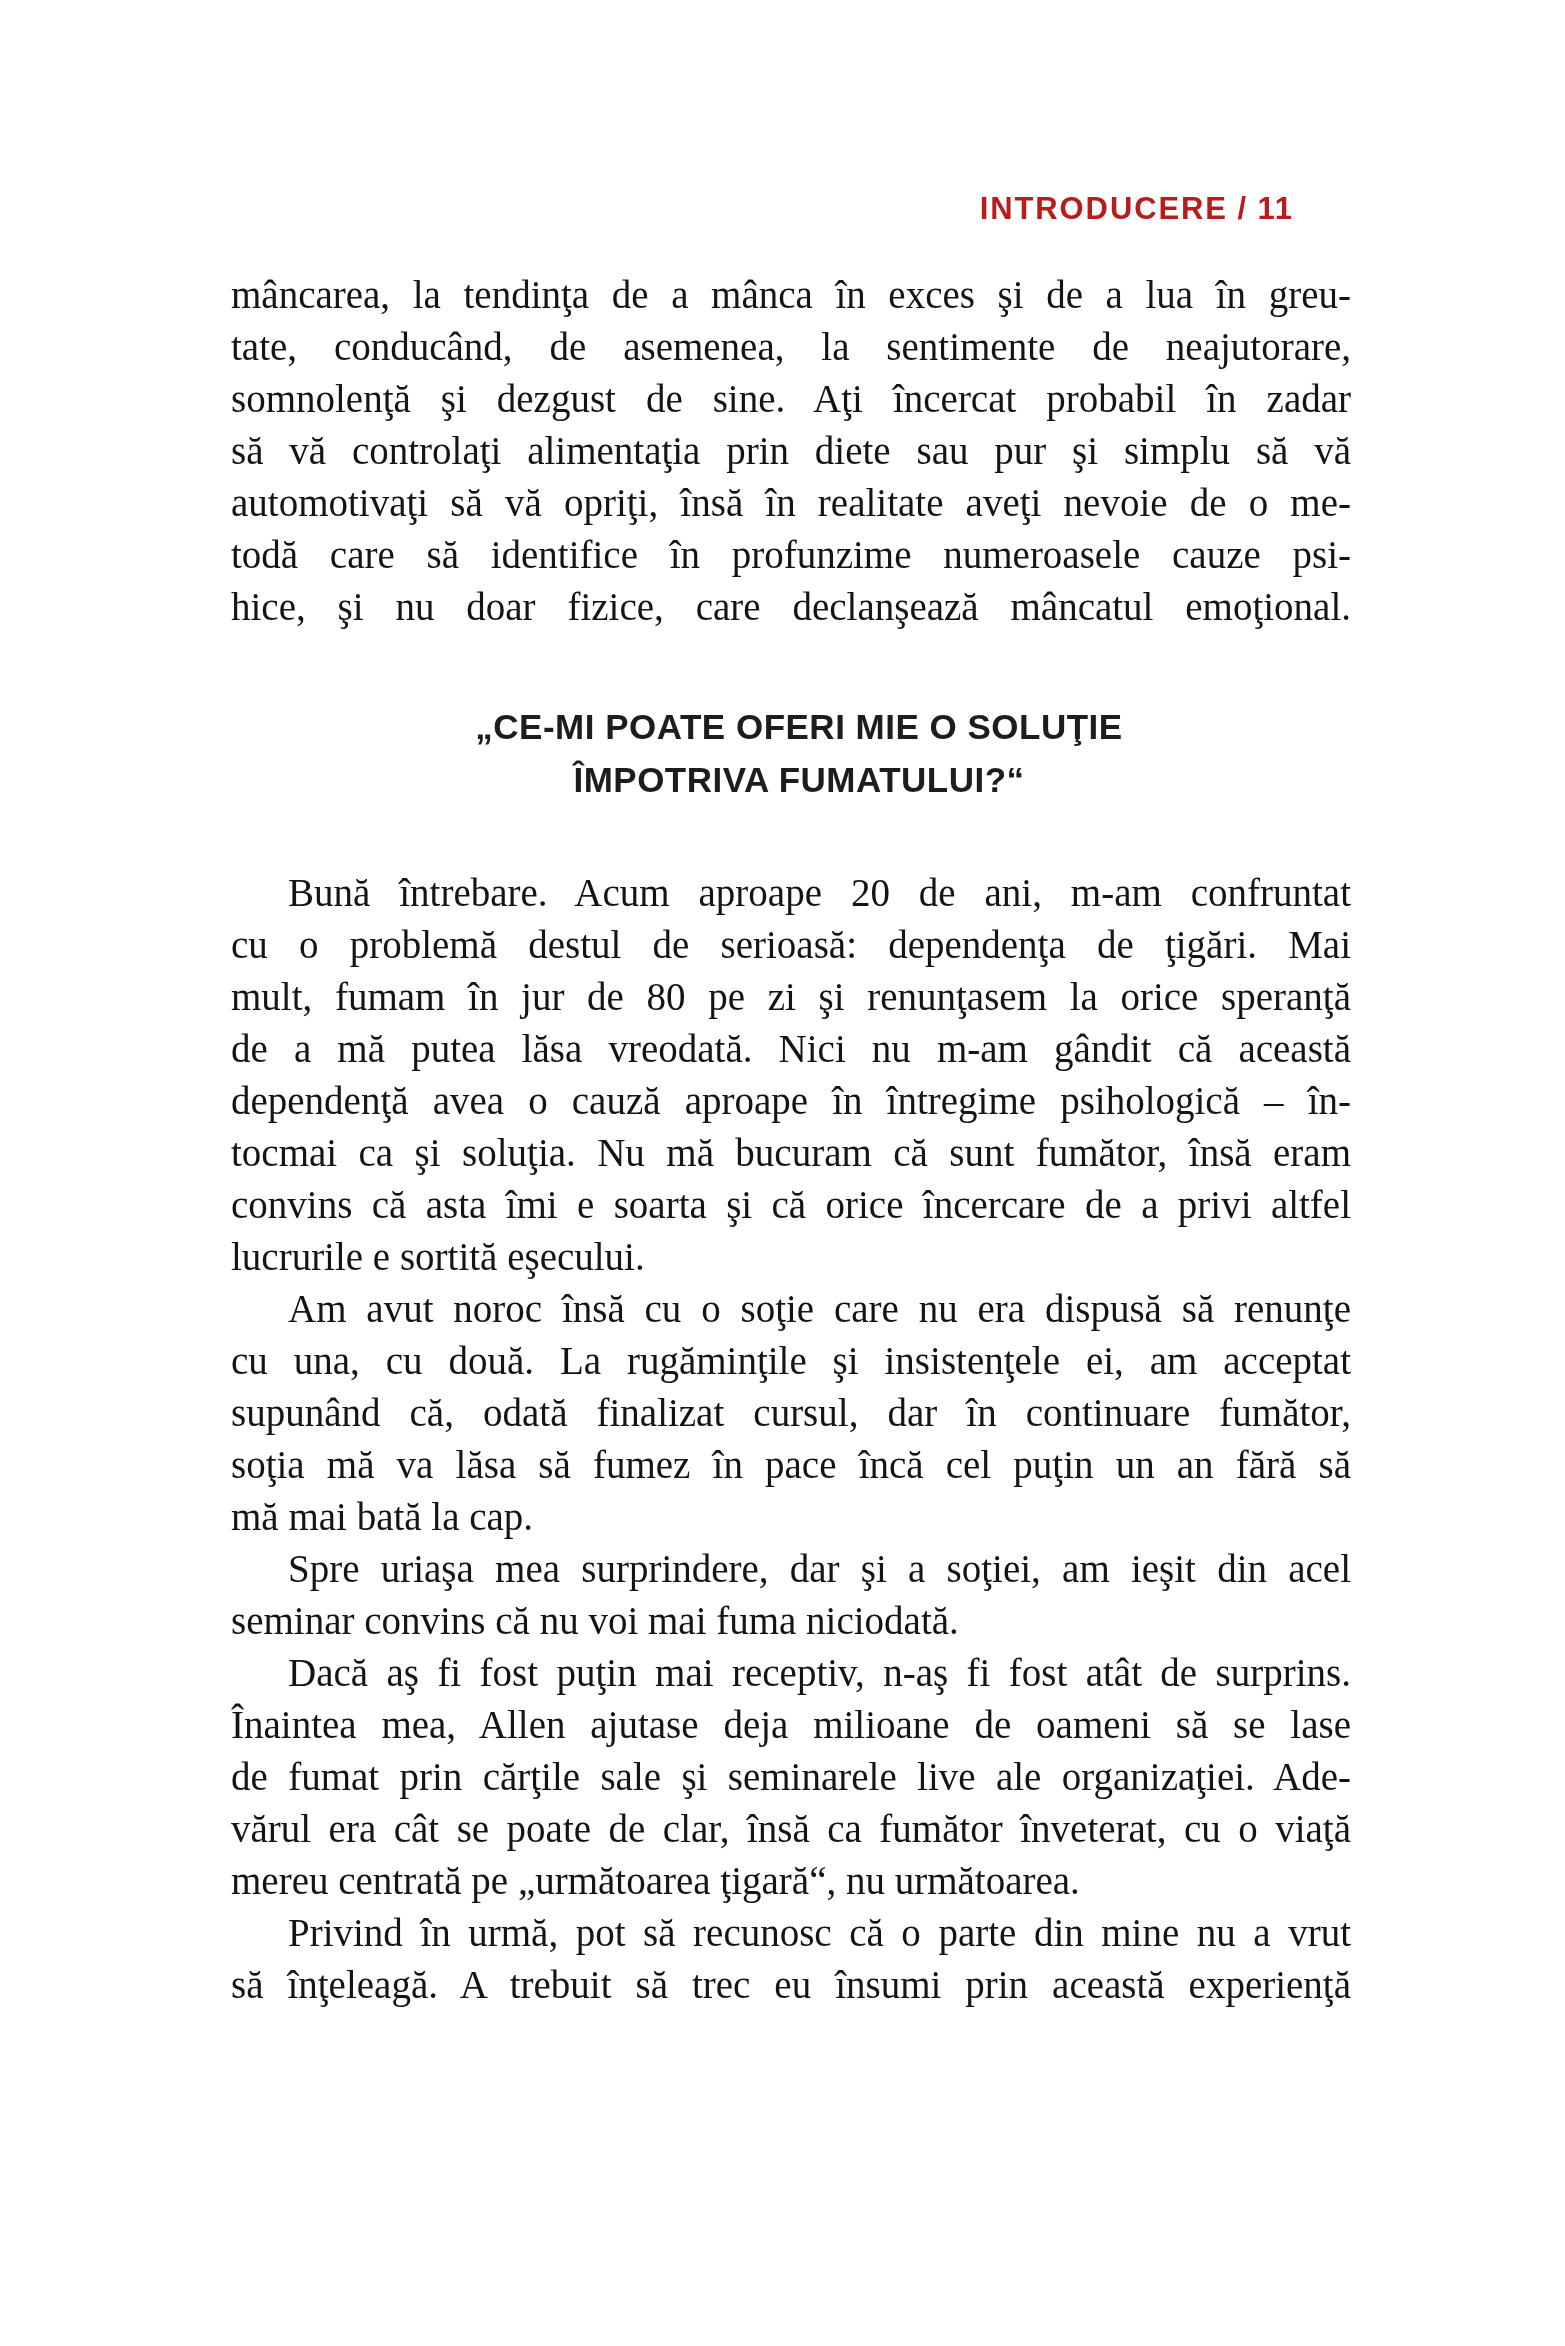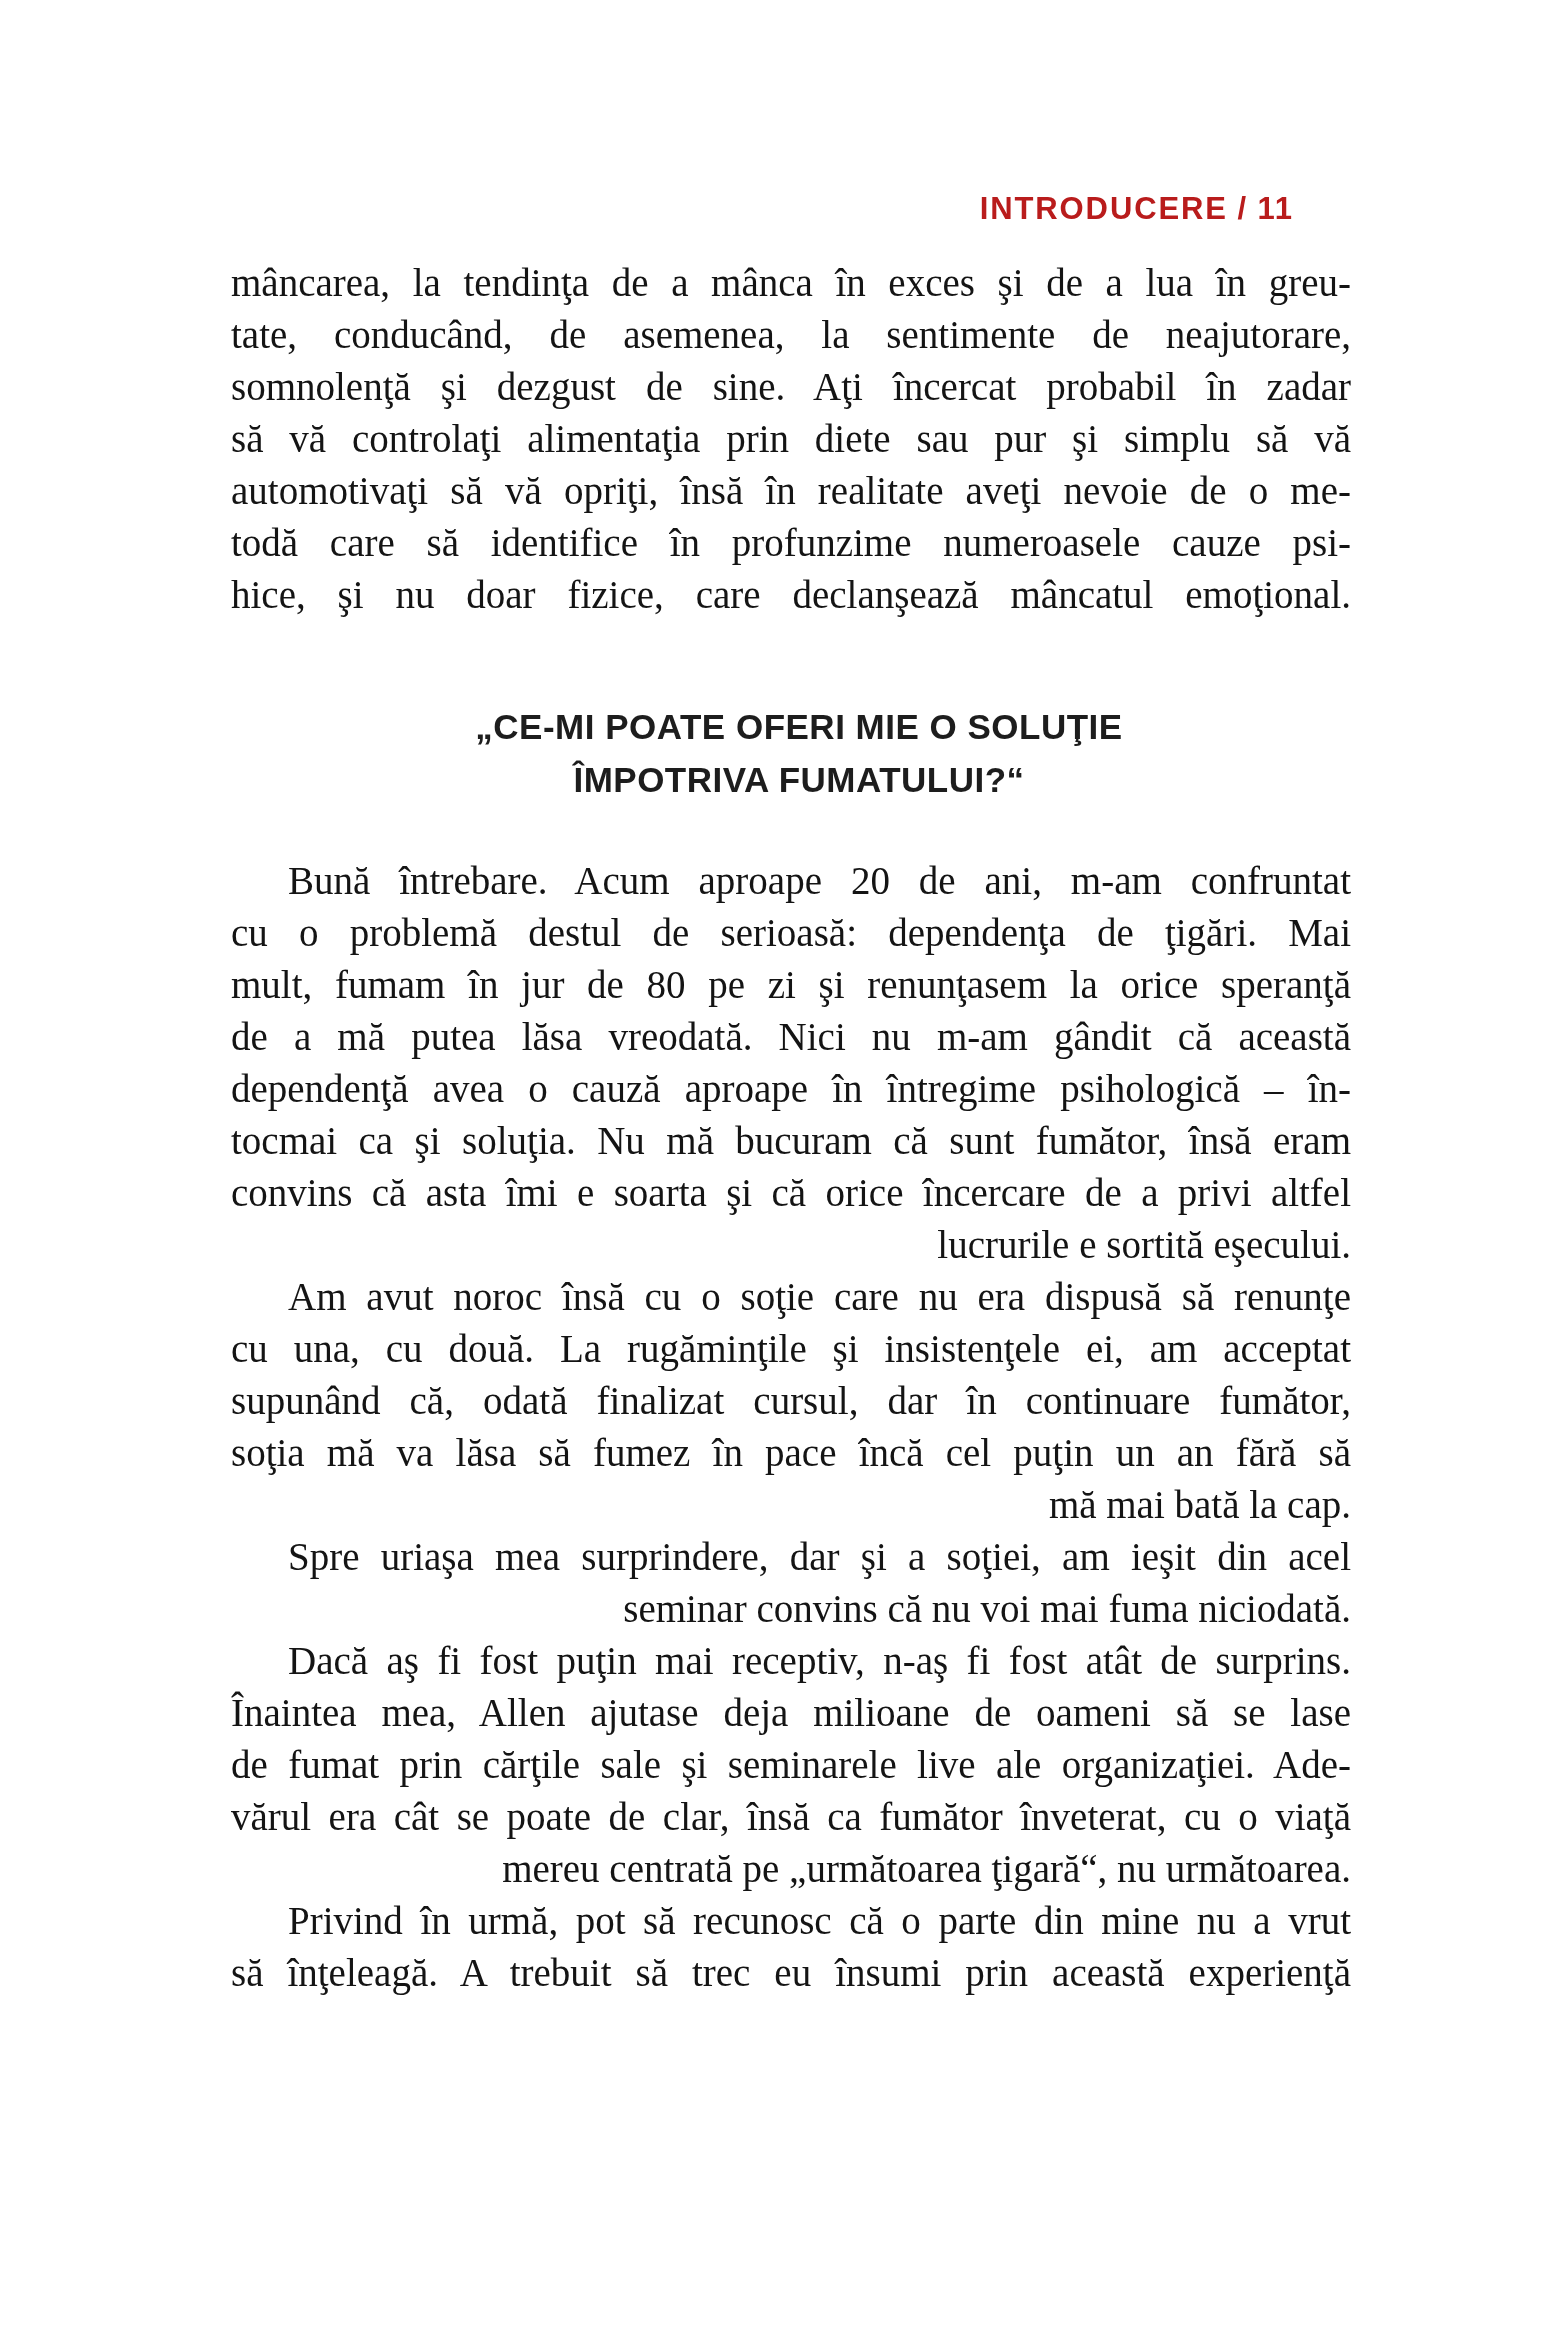--- a/index.html
+++ b/index.html
@@ -21,40 +21,41 @@
     font-size:31px;
     letter-spacing:1.9px;
     color:#b91c1c;
     white-space:nowrap;
   }
   .running-head .sep{padding:0 9.5px;}
   .textcol{
     position:absolute;
     left:231px;
     width:1120px;
+    margin-top:12px;
   }
   .para1{top:257px;}
   .section-heading{
     position:absolute;
     left:239px;
     width:1120px;
     top:700px;
     text-align:center;
     font-family:"Liberation Sans", sans-serif;
     font-weight:bold;
     font-size:35px;
     line-height:53px;
     letter-spacing:0.5px;
     color:#1d1d1d;
   }
   .body2{top:855px;}
   .line{
     font-size:39px;
     line-height:52px;
-    text-align:right;
+    text-align:left;
     color:#141414;
   }
   .line.just{
     text-align:justify;
     -moz-text-align-last:justify;
     text-align-last:justify;
   }
   .line.indent{text-indent:57px;}
 </style>
 </head>

